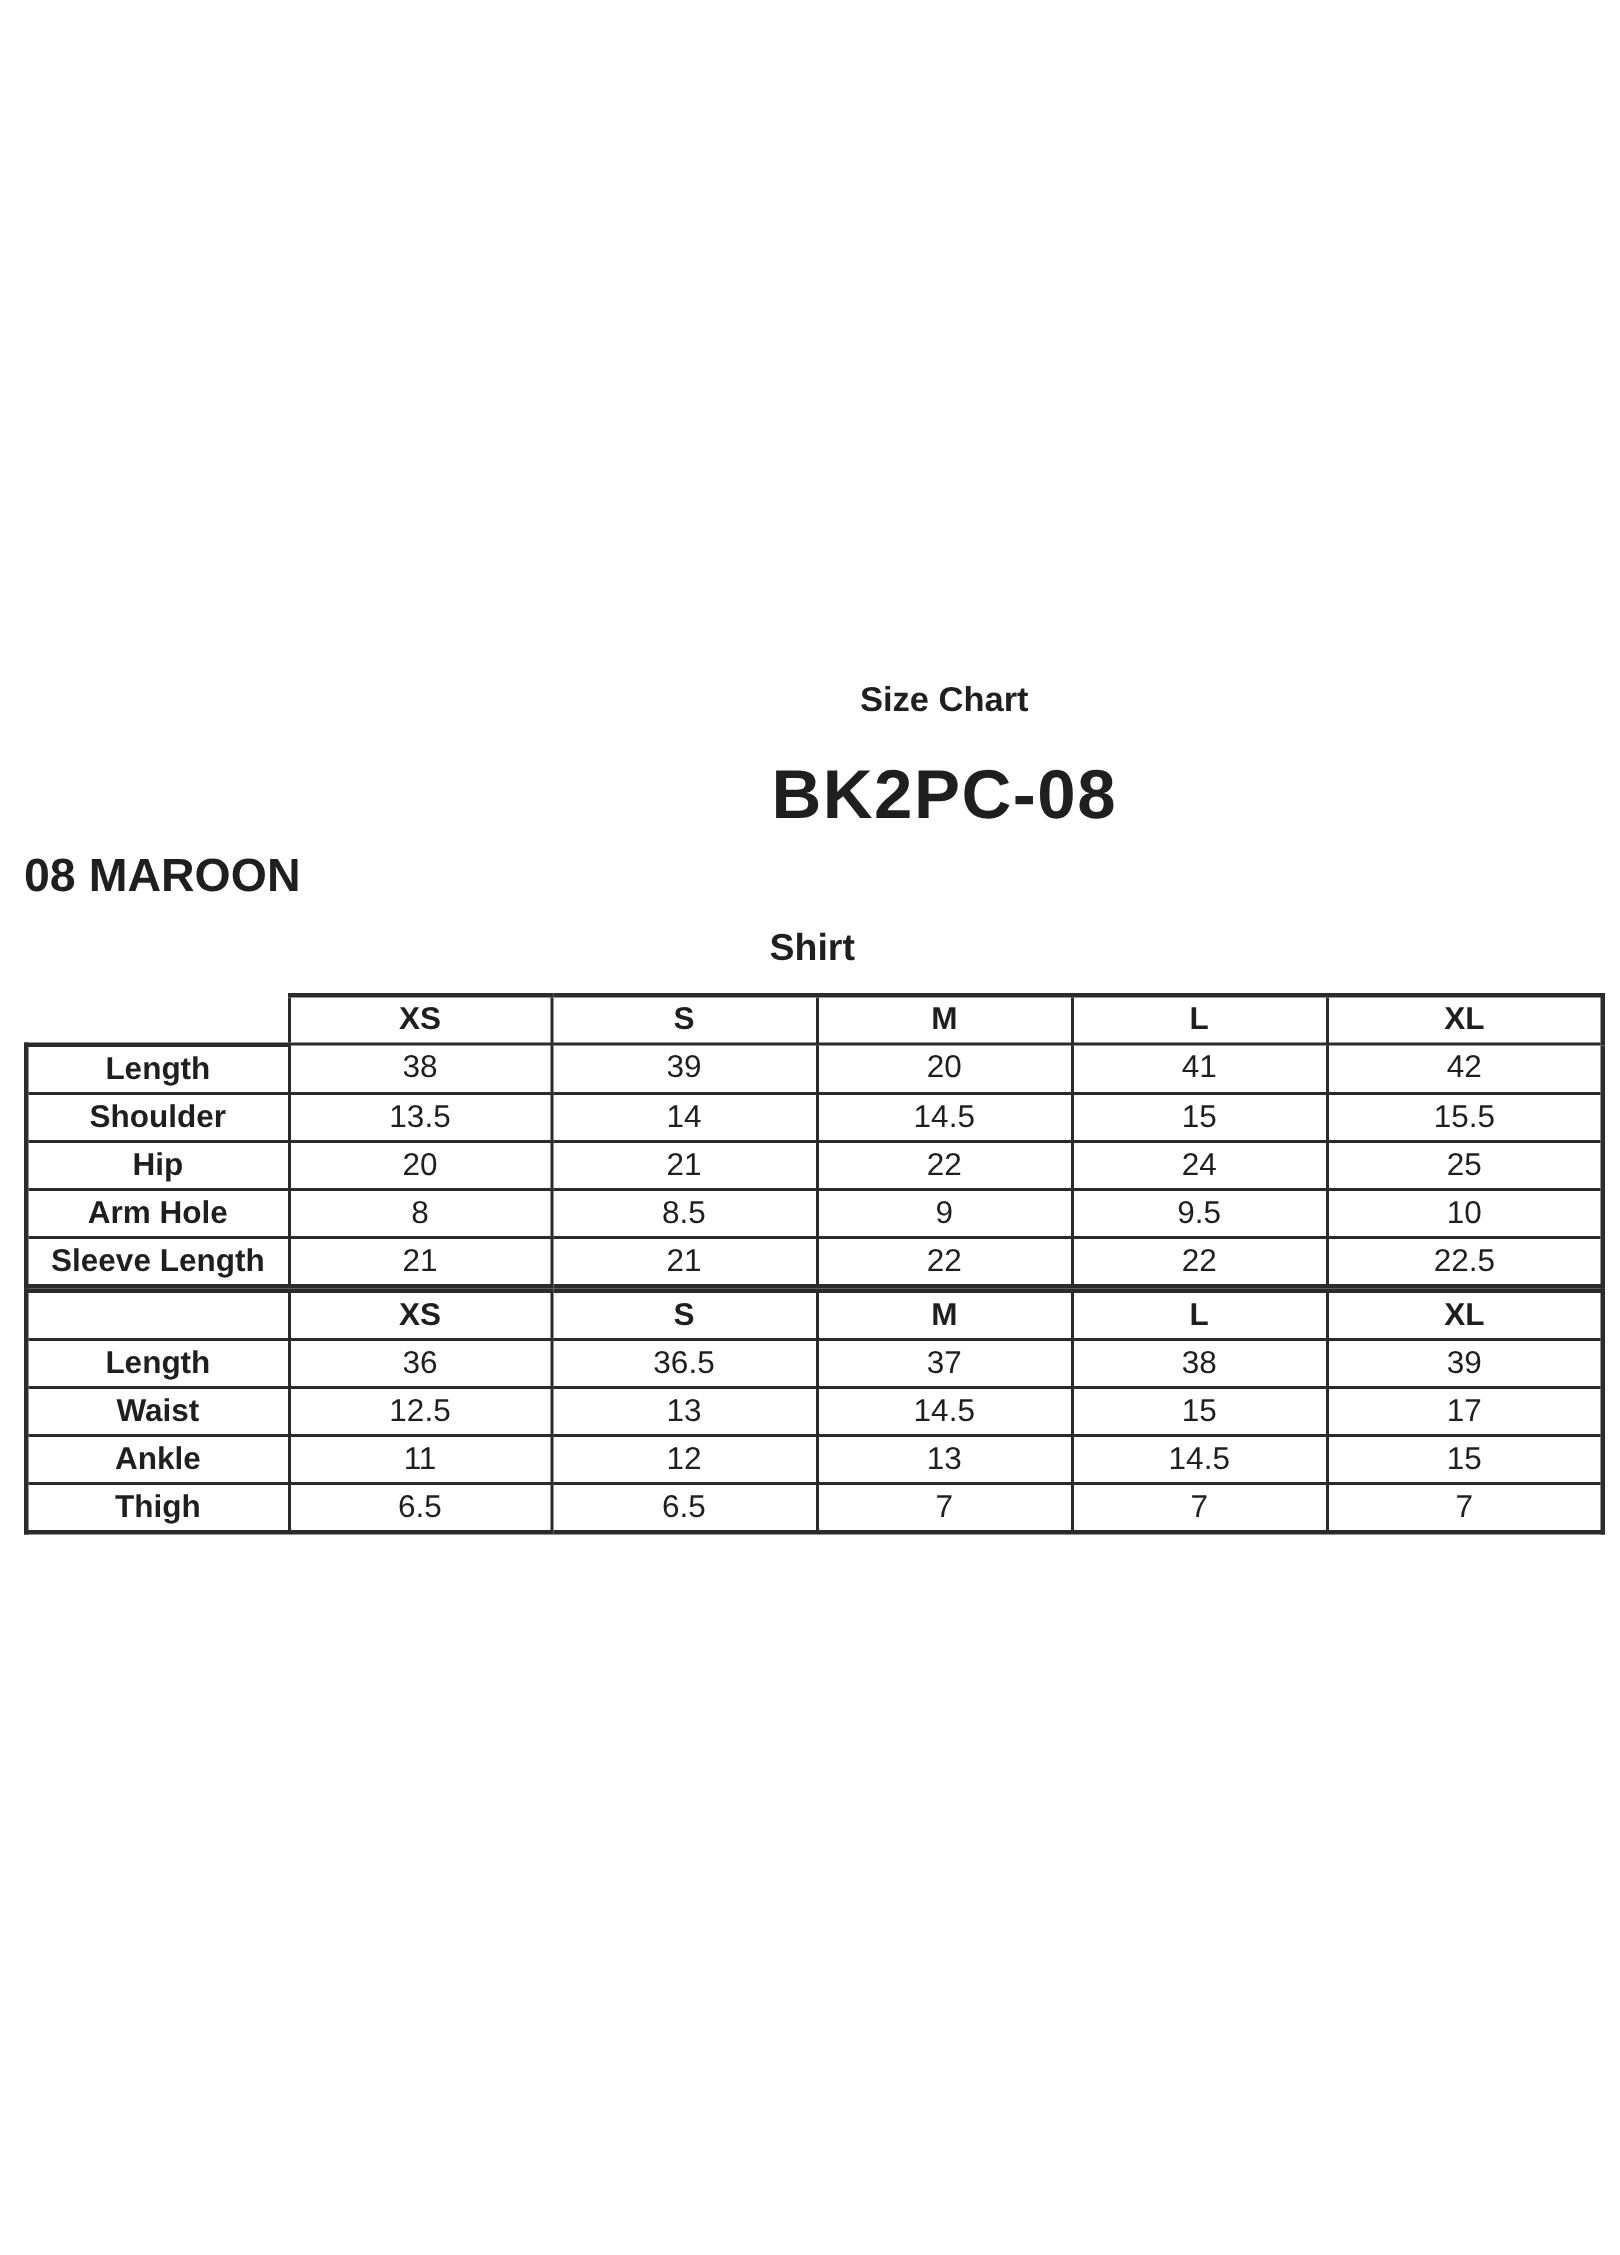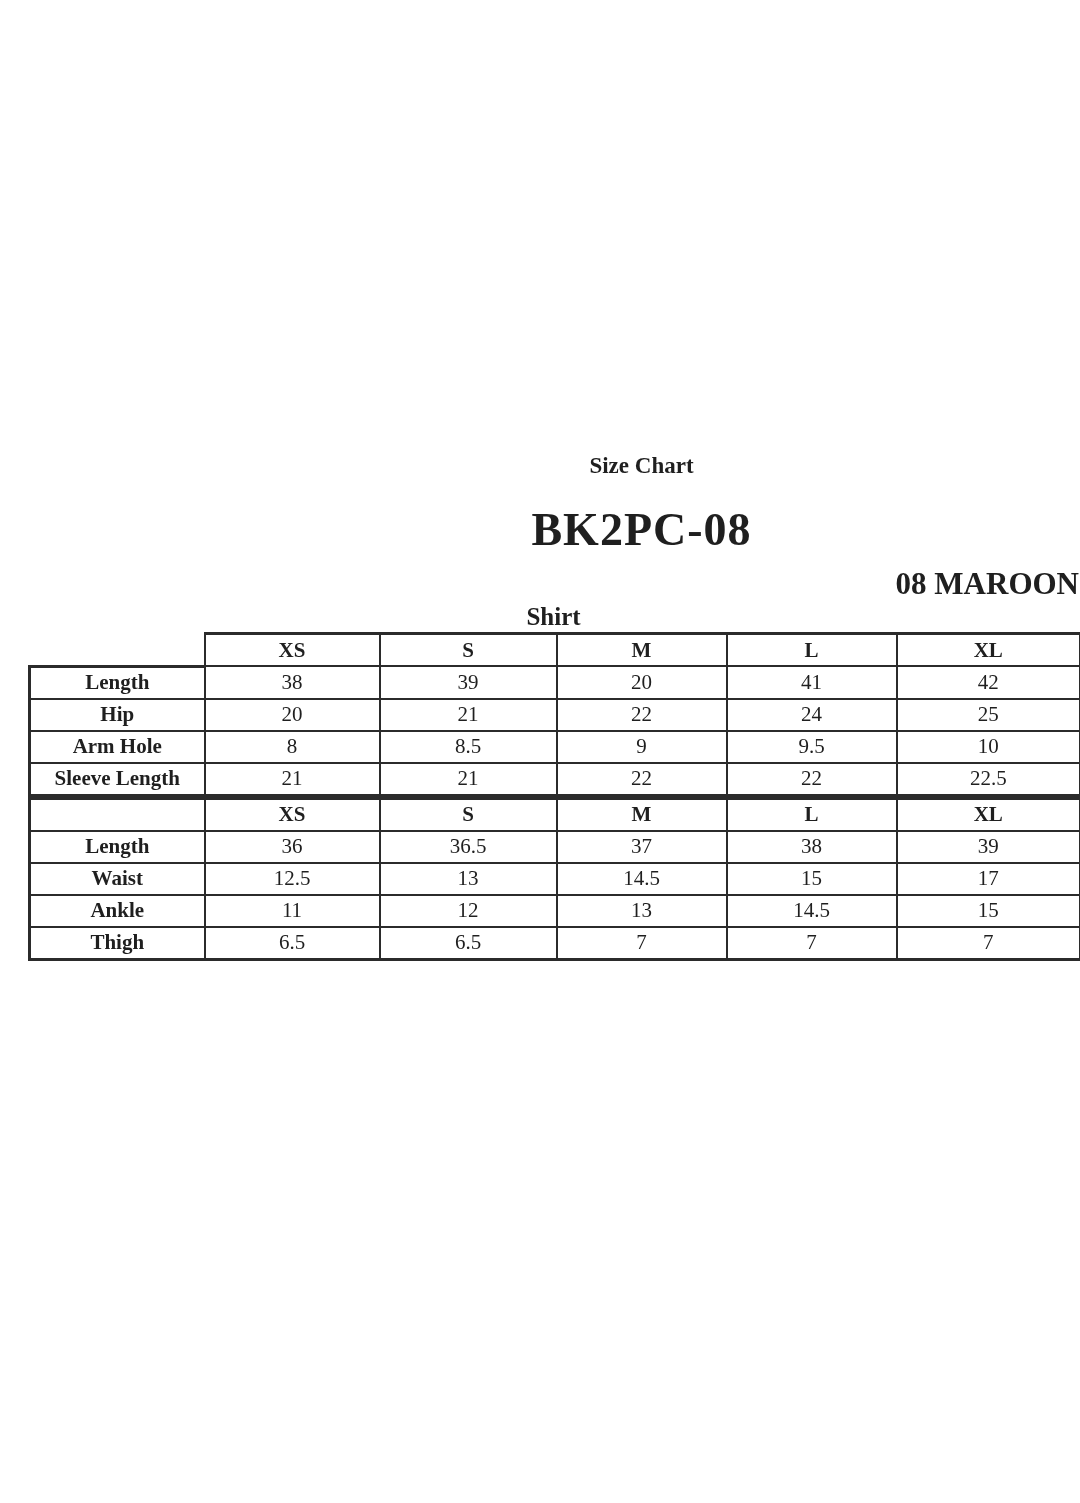--- a/index.html
+++ b/index.html
@@ -11,23 +11,22 @@
     width: 1080px;
     height: 1503px;
     position: relative;
     font-family: "Liberation Sans", sans-serif;
     color: #1f1f1f;
     overflow: hidden;
   }
   .content {
     position: absolute;
     top: 452px;
-    left: 28px;
+    left: 16px;
     width: 1051px;
-    font-family: Liberation Serif, serif;
   }
   .doc-heading-group {
     text-align: center;
     transform: translateX(88px);
   }
   .size-chart-title {
     font-size: 23px;
     font-weight: bold;
     line-height: 28px;
     margin: 0;
@@ -37,27 +36,27 @@
     font-weight: bold;
     line-height: 55px;
     margin: 22px 0 0 0;
     letter-spacing: 1px;
   }
   .color-name {
     font-size: 31px;
     font-weight: bold;
     line-height: 37px;
     margin: 8px 0 0 0;
-    text-align: right;
+    text-align: left;
   }
   .table-caption {
     font-size: 25px;
     font-weight: bold;
     line-height: 30px;
-    margin: 0;
+    margin: 15px;
     text-align: center;
   }
   .caption-gap {
     line-height: 31px;
   }
   table.size-table {
     border-collapse: collapse;
     table-layout: fixed;
     width: 1051px;
     border-radius: 13px;
@@ -127,20 +126,28 @@
     </tr>
     <tr>
       <th>Length</th>
       <td>38</td>
       <td>39</td>
       <td>20</td>
       <td>41</td>
       <td>42</td>
     </tr>
     <tr>
+      <th>Shoulder</th>
+      <td>13.5</td>
+      <td>14</td>
+      <td>14.5</td>
+      <td>15</td>
+      <td>15.5</td>
+    </tr>
+    <tr>
       <th>Hip</th>
       <td>20</td>
       <td>21</td>
       <td>22</td>
       <td>24</td>
       <td>25</td>
     </tr>
     <tr>
       <th>Arm Hole</th>
       <td>8</td>

